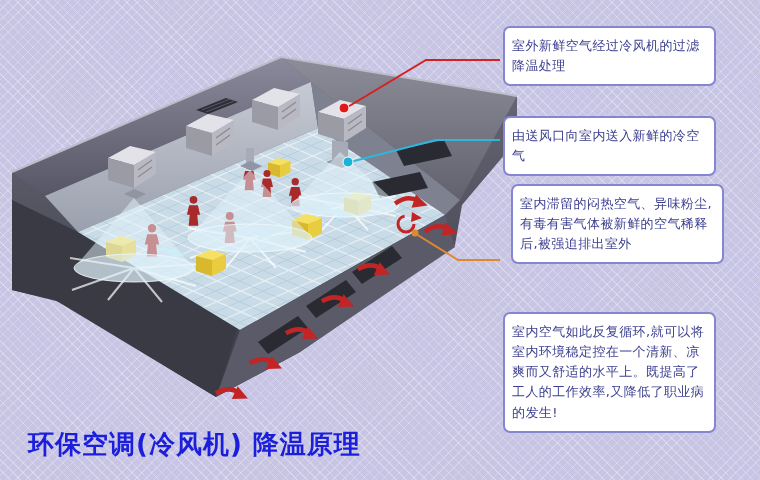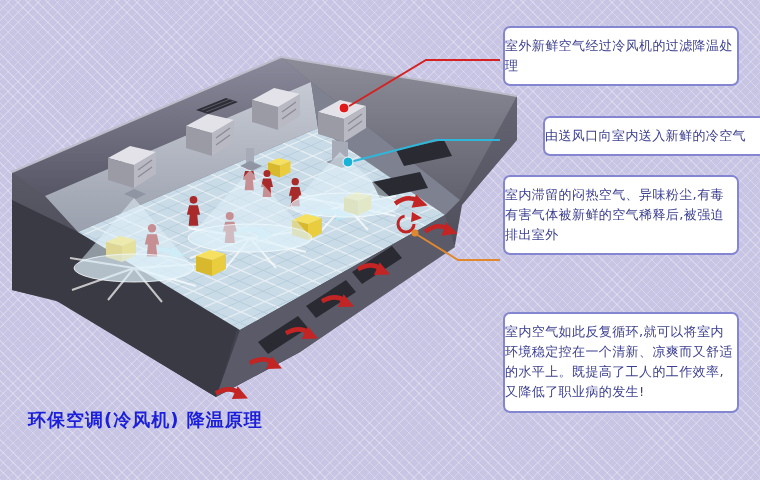--- a/index.html
+++ b/index.html
@@ -6,31 +6,31 @@
   .stage{
     position:relative;width:760px;height:480px;overflow:hidden;
     background-color:#c7c5e3;
     background-image:
       repeating-linear-gradient(45deg, rgba(255,255,255,.28) 0 1px, rgba(255,255,255,0) 1px 7px),
       repeating-linear-gradient(135deg, rgba(255,255,255,.22) 0 1px, rgba(255,255,255,0) 1px 7px);
     font-family:"DejaVu Sans","Liberation Sans",sans-serif;
   }
   .illustration{position:absolute;left:0;top:0;z-index:1;}
   .callout{
-    position:absolute;left:503px;width:236px;box-sizing:border-box;z-index:2;
+    position:absolute;left:503px;width:213px;box-sizing:border-box;z-index:2;
     background:#ffffff;border:2px solid #8486d2;border-radius:7px;
-    padding:8px 0;color:#3c3f8f;font-size:13px;line-height:1.55;letter-spacing:.4px;
+    padding:8px 7px;color:#3c3f8f;font-size:13px;line-height:1.55;letter-spacing:.4px;
   }
   .callout-1{top:26px;}
-  .callout-2{top:116px;margin-left:40px;}
-  .callout-3{top:175px;}
+  .callout-2{top:116px;}
+  .callout-3{top:184px;margin-left:8px;}
   .callout-4{top:292px;margin-top:20px;}
   .page-title{
-    position:absolute;left:28px;top:408px;z-index:2;
-    font-size:18px;font-weight:bold;color:#1b1edb;letter-spacing:1px;
+    position:absolute;left:28px;top:427px;z-index:2;
+    font-size:26px;font-weight:bold;color:#1b1edb;letter-spacing:1px;
   }
 </style>
 </head>
 <body>
 
 <div class="stage">
 
   <svg class="illustration" width="760" height="480" viewBox="0 0 760 480">
     <defs>
       <linearGradient id="gSil" x1="0" y1="0" x2="0" y2="1">

